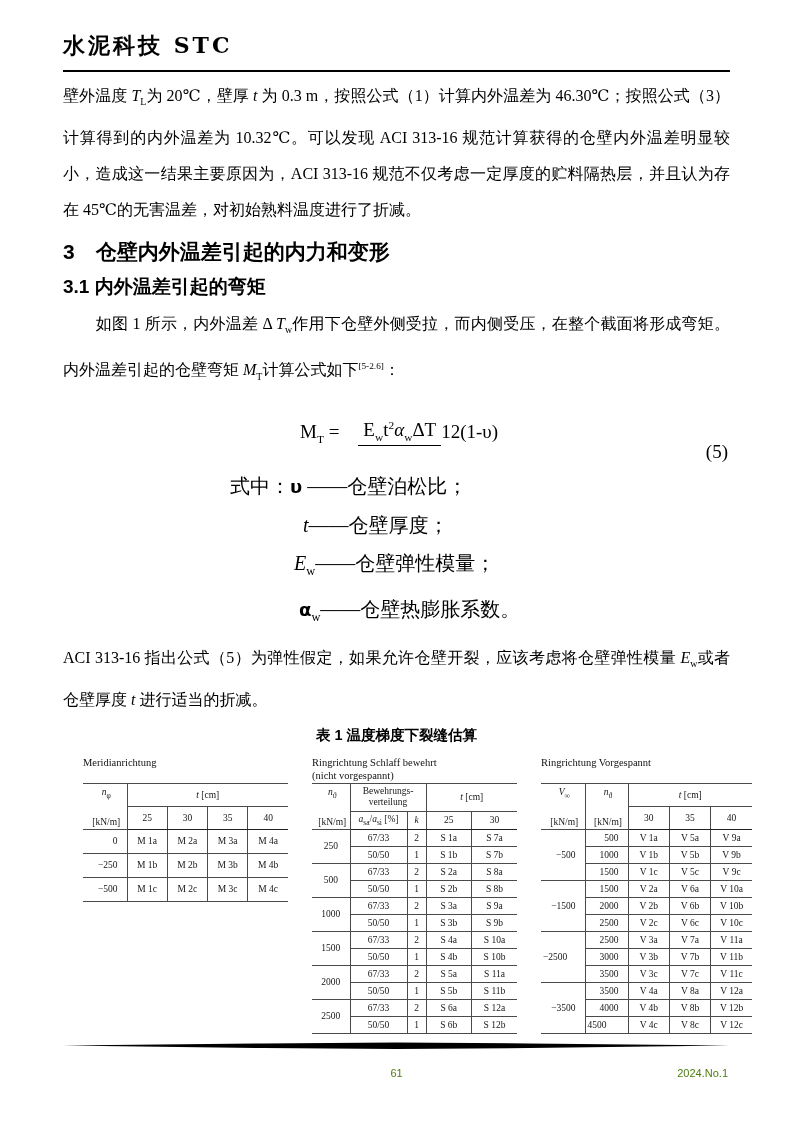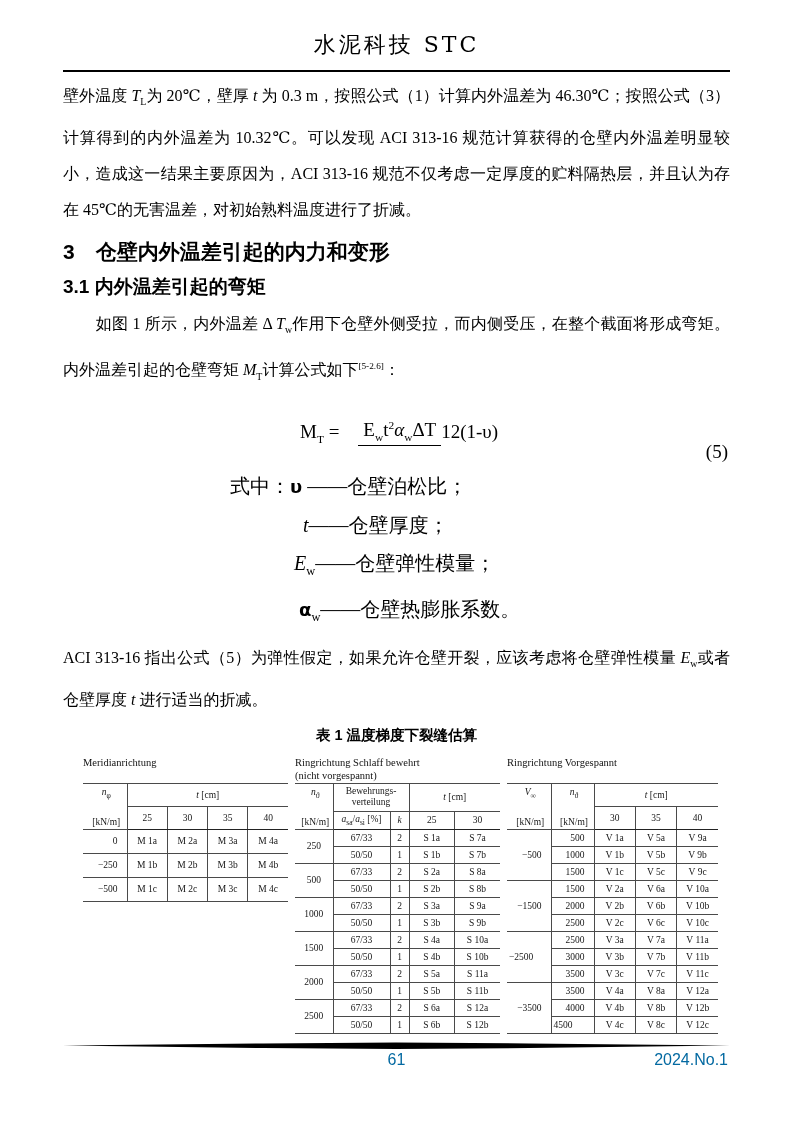--- a/index.html
+++ b/index.html
@@ -1,20 +1,20 @@
 <!DOCTYPE html>
 <html><head>
 <meta charset="utf-8">
 <style>
   *{margin:0;padding:0;box-sizing:border-box}
   html,body{background:#e8e8e8}
   .page{position:relative;width:793px;height:1122px;margin:0 auto;background:#fff;
         padding:30px 63px 0;font-family:"Liberation Serif","DejaVu Serif",serif;color:#000;overflow:hidden}
 
-  .journal-header{text-align:center;font-size:22px;font-weight:400;letter-spacing:3px;
+  .journal-header{font-size:22px;font-weight:700;letter-spacing:3px;
         height:32px;line-height:30px;font-family:"DejaVu Serif","Liberation Serif",serif}
   .header-rule{border-top:2px solid #000;margin-top:8px}
 
   .body-text{font-size:16px;line-height:36px;text-align:justify}
   .p1{margin-top:6px}
   .indent{text-indent:2.05em}
   .var{font-style:italic}
   .body-text sub,.defs sub{font-size:0.62em}
   .body-text sup{font-size:0.58em}
 
@@ -37,21 +37,21 @@
   .def-1{margin-left:167px}
   .def-2{margin-left:240px}
   .def-3{margin-left:231px}
   .def-4{margin-left:236px}
   .bsym{font-weight:700;font-style:normal;font-family:"DejaVu Sans","Liberation Sans",sans-serif;font-size:18px}
   .p3{margin-top:4px}
 
   .caption{text-align:center;font-family:"Liberation Sans","DejaVu Sans",sans-serif;
            font-weight:700;font-size:14.5px;margin:8px 0 6px}
 
-  .tables{display:flex;gap:7px;margin:0 20px;align-items:flex-start}
+  .tables{display:flex;gap:24px;margin:0 20px;align-items:flex-start}
   .tblock{flex:0 0 auto}
   .tblock.m{width:205px}
   .tblock.s{width:205px}
   .tblock.v{width:211px}
   .ttitle{font-size:10.5px;color:#111;height:32px;line-height:13px;padding-top:5px}
 
   .stable{width:100%;border-collapse:collapse;table-layout:fixed;font-size:9.5px;color:#161616;
           border-top:1.5px solid #222;border-bottom:1.5px solid #222}
   .stable th,.stable td{border:1px solid #4a4a4a;font-weight:400;text-align:center;padding:3px 2px;overflow:hidden}
   .stable thead th{padding:2px 1px;height:18px}
@@ -62,22 +62,22 @@
   .tbl-s tbody td,.tbl-v tbody td{padding:3px 2px}
   .corner{text-align:left;vertical-align:top}
   .corner .sym{display:block;padding:1px 0 0 3px}
   .corner .sym sub,.hsub{font-size:7.5px}
   .corner .unit{display:block;padding-left:3px;margin-top:17px}
   .bew{line-height:11px}
   .ital{font-style:italic}
 
   .footer{position:absolute;left:63px;right:63px;top:1042px}
   .footer-rule{display:block}
-  .footer-line{position:relative;height:18px;margin-top:1px;
-               font-family:"Liberation Sans","DejaVu Sans",sans-serif;font-size:16px;color:#0369a1}
+  .footer-line{position:relative;height:18px;margin-top:17px;
+               font-family:"Liberation Sans","DejaVu Sans",sans-serif;font-size:11px;color:#4d7c0f}
   .pageno{position:absolute;left:50%;transform:translateX(-50%)}
   .issue{position:absolute;right:2px}
 </style>
 </head>
 <body>
 
 <div class="page">
 
   <div class="journal-header">水泥科技 STC</div>
   <div class="header-rule"></div>

